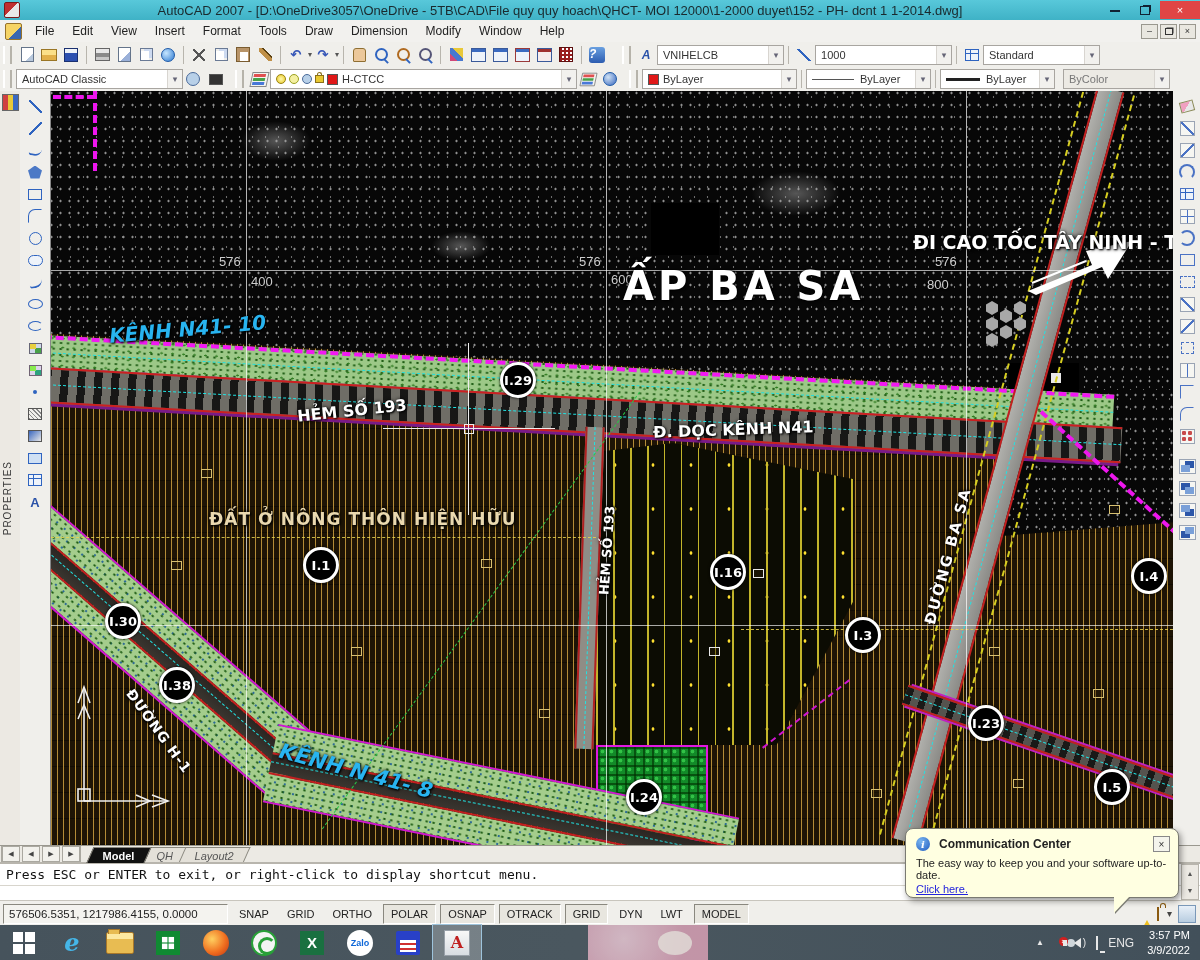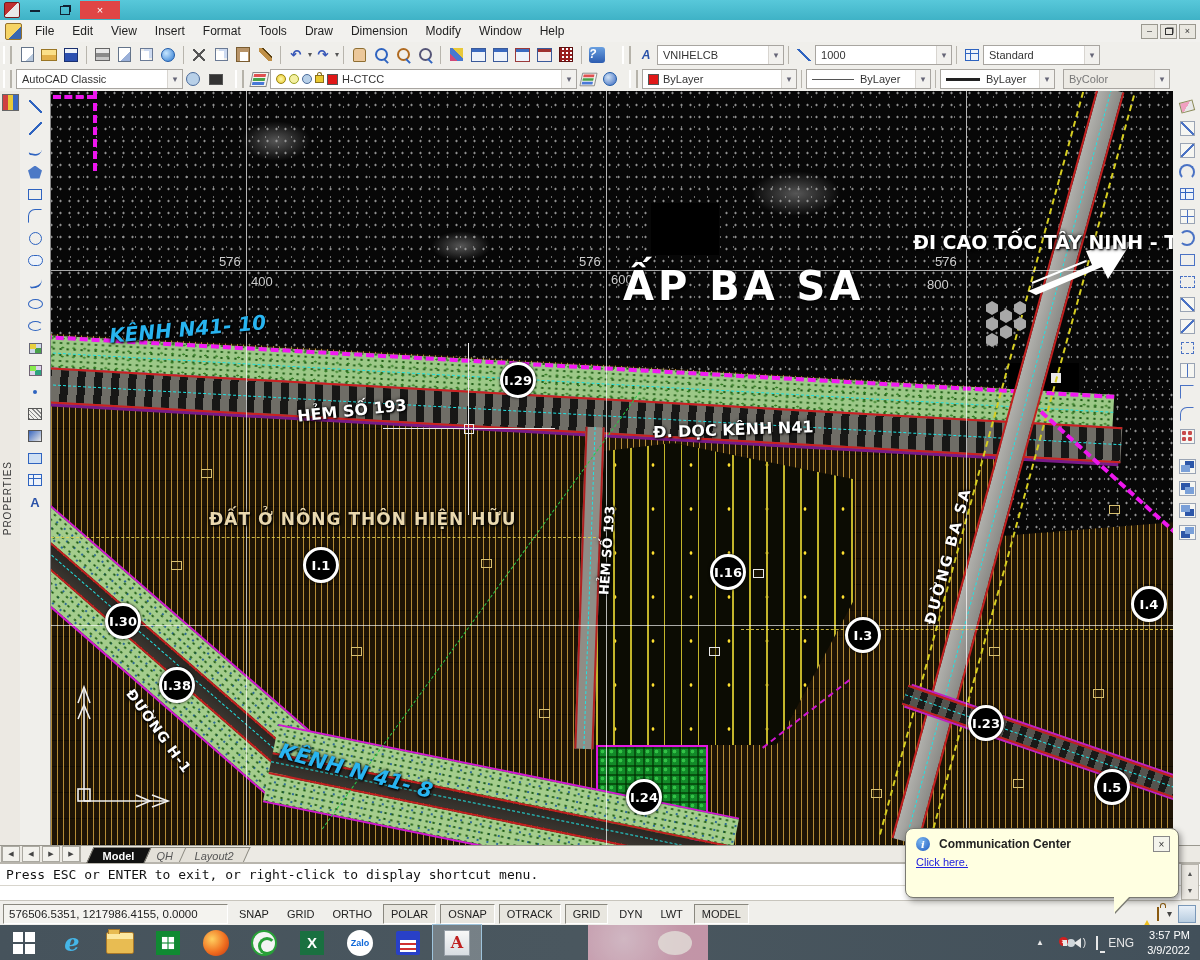--- a/index.html
+++ b/index.html
@@ -188,20 +188,21 @@
   .clock{text-align:right;font-size:11px;line-height:1.3;margin:0 6px 0 8px;color:#fff;}
   .dbx{width:12px;height:12px;background:#3a4750;clip-path:polygon(50% 0,100% 30%,50% 60%,0 30%);}
 </style>
 </head>
 <body>
 
 <div id="root">
 
   <div class="abs" id="titlebar">
     <div class="acad-glyph"></div>
+    <div class="title">AutoCAD 2007 - [D:\OneDrive3057\OneDrive - 5TB\CAD\File quy quy hoach\QHCT- MOI 12000\1-2000 duyet\152 - PH- dcnt 1 1-2014.dwg]</div>
     <div class="winbtn">
         <span class="glyph-min"></span>
       </div>
     <div class="winbtn">
         <span class="glyph-restore"></span>
       </div>
     <div class="winbtn close">
         <span>×</span>
       </div>
   </div>
@@ -620,21 +621,21 @@
     <div class="abs maplbl" style="left:158px;top:418px;font-size:17px;color:#ead9b0;letter-spacing:1px;">ĐẤT Ở NÔNG THÔN HIỆN HỮU</div>
     <div class="abs maplbl" style="left:496px;top:452px;width:120px;text-align:center;font-size:13px;transform:rotate(-86deg);">HẺM SỐ 193</div>
     <div class="abs maplbl" style="left:812px;top:456px;width:170px;text-align:center;font-size:15px;letter-spacing:2px;transform:rotate(-75deg);">ĐƯỜNG BA SA</div>
     <div class="abs maplbl" style="left:38px;top:632px;width:140px;text-align:center;font-size:14px;letter-spacing:1px;transform:rotate(54deg);">ĐƯỜNG H-1</div>
     <div class="abs maplbl cyanlbl" style="left:205px;top:668px;width:200px;text-align:center;font-size:21px;transform:rotate(15deg);">KÊNH N 41- 8</div>
 
     <div class="abs zone" style="left:449px;top:271px;">I.29</div>
     <div class="abs zone" style="left:252px;top:456px;">I.1</div>
     <div class="abs zone" style="left:659px;top:463px;">I.16</div>
     <div class="abs zone" style="left:794px;top:526px;">I.3</div>
-    <div class="abs zone" style="left:1080px;top:495px;">I.4</div>
+    <div class="abs zone" style="left:1080px;top:467px;">I.4</div>
     <div class="abs zone" style="left:54px;top:512px;">I.30</div>
     <div class="abs zone" style="left:108px;top:576px;">I.38</div>
     <div class="abs zone" style="left:917px;top:614px;">I.23</div>
     <div class="abs zone" style="left:575px;top:688px;">I.24</div>
     <div class="abs zone" style="left:1043px;top:678px;">I.5</div>
   </div>
 
   <div class="abs" id="tabbar">
     <span class="navbtn" style="border-left-width:2px;">
         <span>◀</span>
@@ -691,20 +692,21 @@
 
   <div class="abs" id="popup">
     <div class="tail"></div>
     <div style="display:flex;align-items:center;padding:7px 8px 2px 10px;">
       <span class="info-ico">i</span>
       <span style="font-weight:bold;margin-left:9px;font-size:12px;">Communication Center</span>
       <span class="pclose" style="margin-left:auto;">
           <span>×</span>
         </span>
     </div>
+    <div style="padding:3px 10px 0 10px;">The easy way to keep you and your software up-to-date.</div>
     <div style="padding:2px 10px;"><a href="#">Click here.</a></div>
   </div>
 
   <div class="abs" id="taskbar">
     <div class="tslot">
         <span class="win-logo">
           <i></i>
           <i></i>
           <i></i>
           <i></i>

